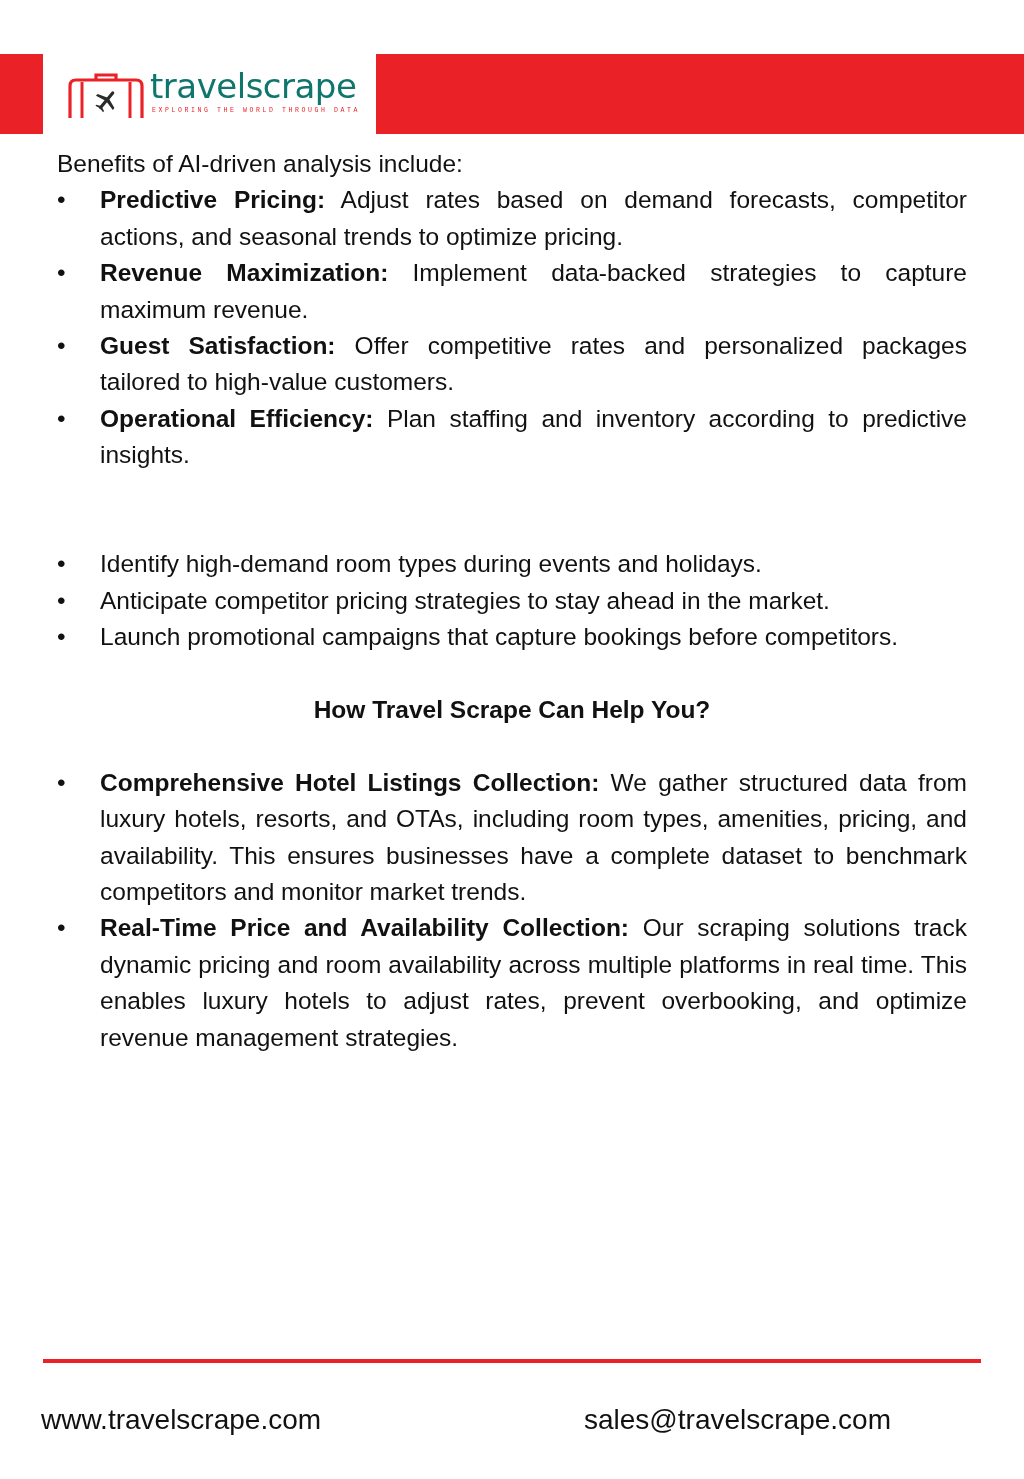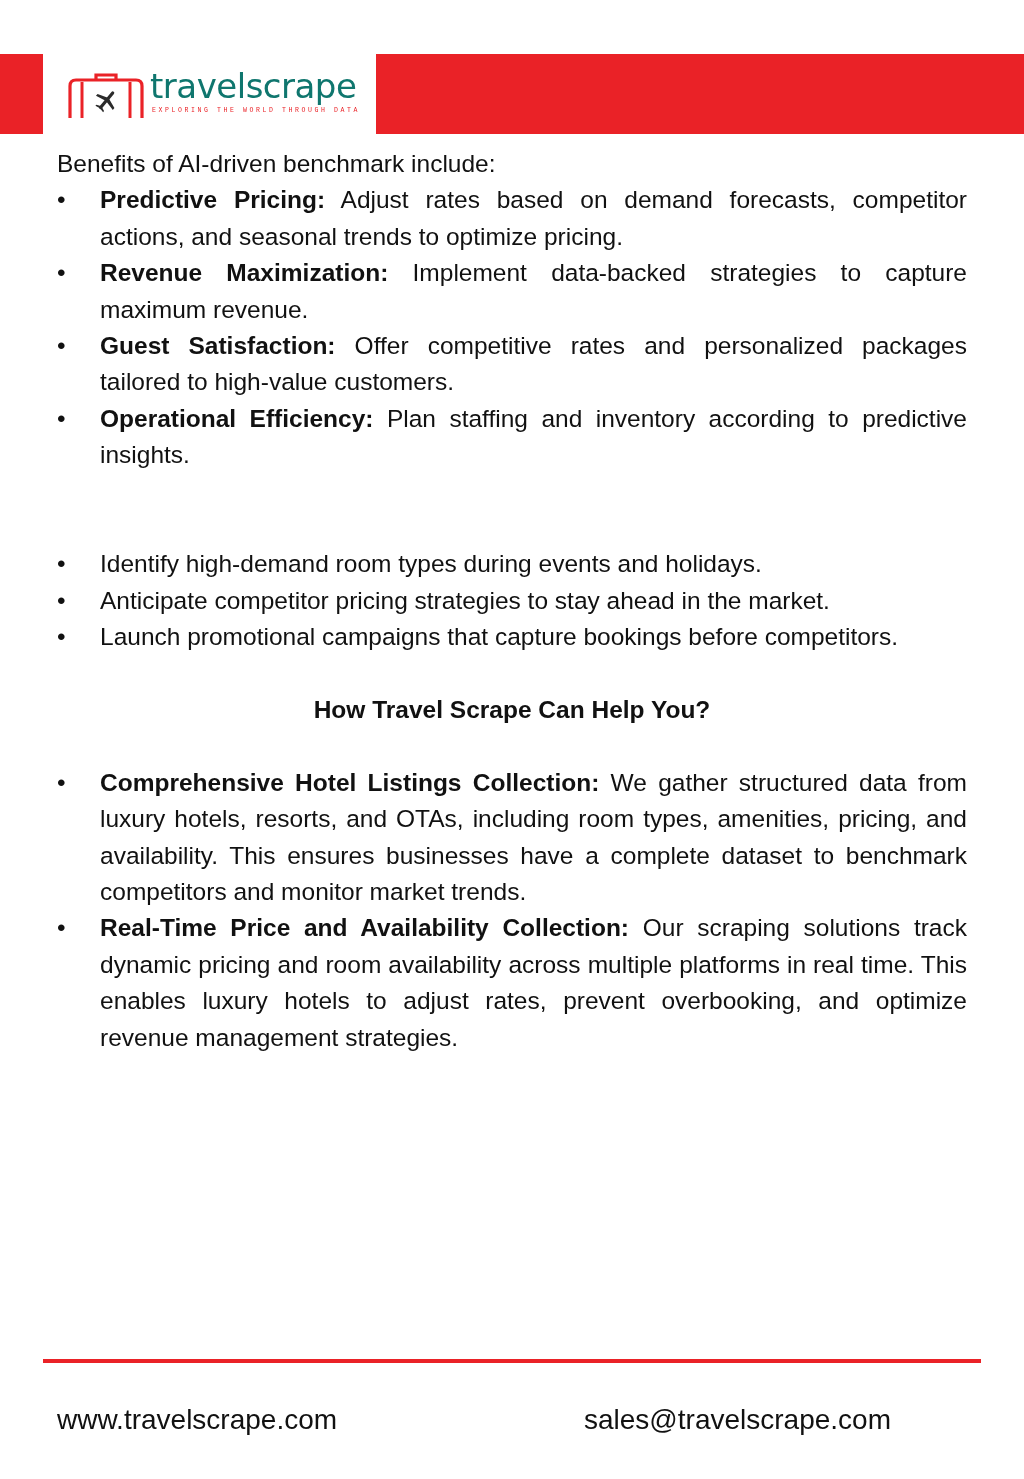--- a/index.html
+++ b/index.html
@@ -27,21 +27,21 @@
     .gap { height: 36.4px; }
     ul.bullets { list-style: none; margin: 0; padding: 0; }
     ul.bullets li { position: relative; padding-left: 43px; text-align: justify; }
     ul.bullets li .dot {
       position: absolute; left: 0; top: 0; width: 20px; text-align: left;
     }
     .b { font-weight: bold; }
     .heading { font-weight: bold; text-align: center; }
     .footer-line { position: absolute; left: 43px; top: 1359px; width: 938px; height: 4px; background: var(--accent); }
     .footer { position: absolute; top: 1400px; font-size: 28px; line-height: 40px; color: #111; }
-    .footer.web { left: 57px; }
+    .footer.web { left: 41px; }
     .footer.mail { left: 584px; }
   </style>
 </head>
 <body>
 
 <style>:root { --accent: #ea2227; }</style>
 
 <div class="bar-left"></div>
 <div class="bar-right"></div>
 
@@ -55,21 +55,21 @@
       <rect x="-1.6" y="-12" width="3.2" height="22" rx="1.6"></rect>
       <path d="M-11 0 L0 -4 L11 0 L11 2.5 L0 0 L-11 2.5 Z"></path>
       <path d="M-5 9 L0 7 L5 9 L5 10.5 L0 9.5 L-5 10.5 Z"></path>
     </g>
   </svg>
   <div class="logo-word">travelscrape</div>
   <div class="logo-tag">EXPLORING THE WORLD THROUGH DATA</div>
 </div>
 
 <div class="content">
-  <p>Benefits of AI-driven benchmark include:</p>
+  <p>Benefits of AI-driven analysis include:</p>
   <ul class="bullets">
     <li><span class="dot">•</span><span class="b">Predictive Pricing:</span><span> Adjust rates based on demand forecasts, competitor actions, and seasonal trends to optimize pricing.</span></li>
     <li><span class="dot">•</span><span class="b">Revenue Maximization:</span><span> Implement data-backed strategies to capture maximum revenue.</span></li>
     <li><span class="dot">•</span><span class="b">Guest Satisfaction:</span><span> Offer competitive rates and personalized packages tailored to high-value customers.</span></li>
     <li><span class="dot">•</span><span class="b">Operational Efficiency:</span><span> Plan staffing and inventory according to predictive insights.</span></li>
   </ul>
   <div class="gap"></div>
   <div class="gap"></div>
   <ul class="bullets">
     <li><span class="dot">•</span><span>Identify high-demand room types during events and holidays.</span></li>

